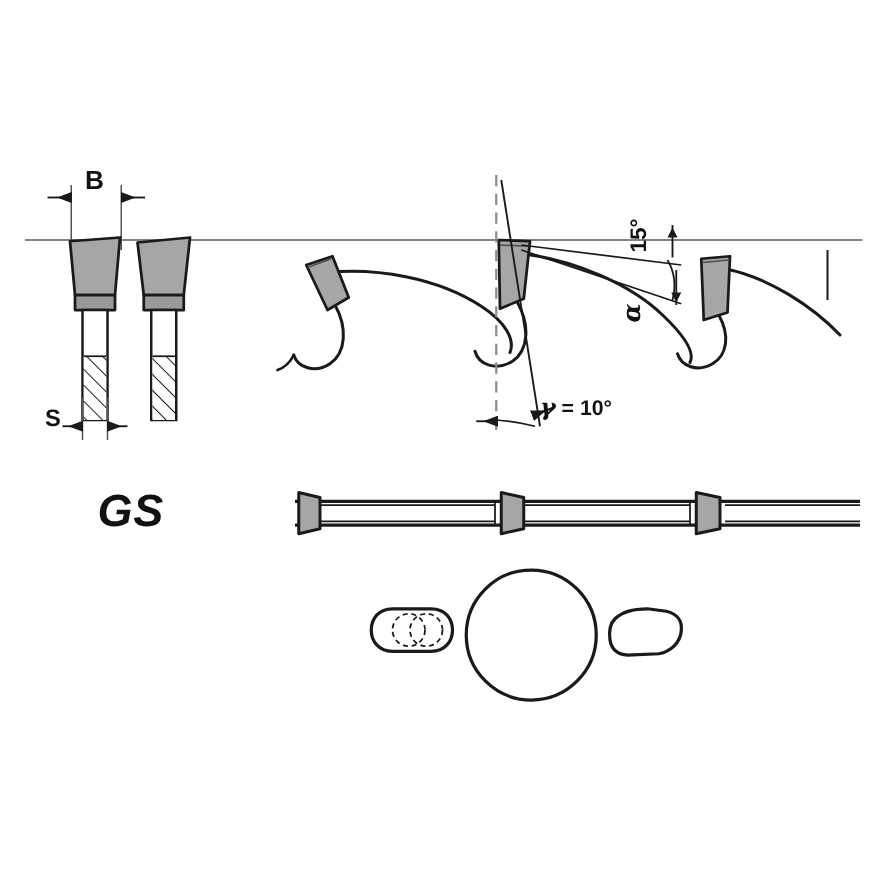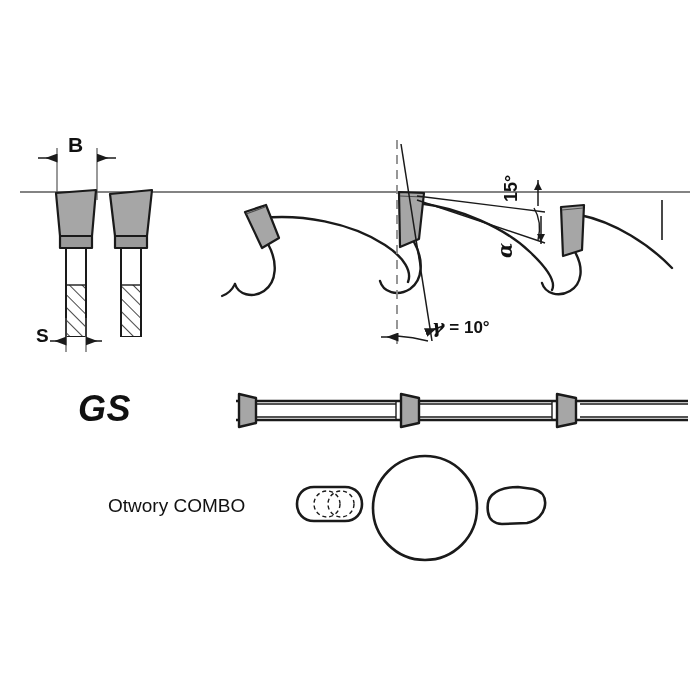--- a/index.html
+++ b/index.html
@@ -234,15 +234,14 @@
   <div class="lbl lbl-gamma">
     <span class="gsym">γ</span><span> = 10°</span>
   </div>
 
   <div class="lbl lbl-15 rot">
     <span>15</span><span>°</span>
   </div>
 
   <div class="lbl lbl-alpha rot">α</div>
 
-  <div class="lbl lbl-combo">Otwory COMBO</div>
 
 </div>
 
 </body></html>

